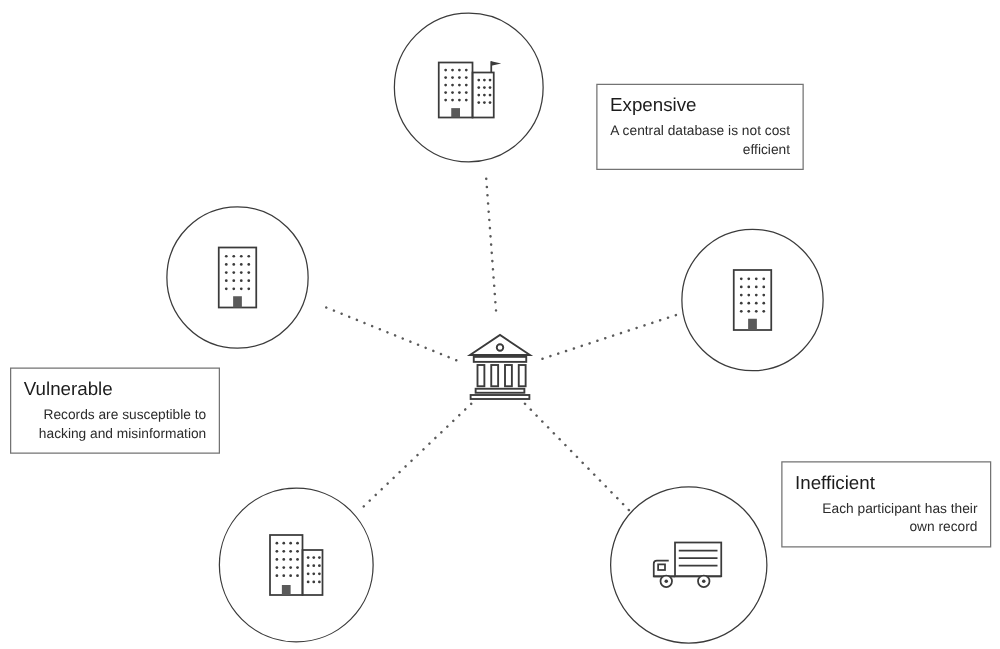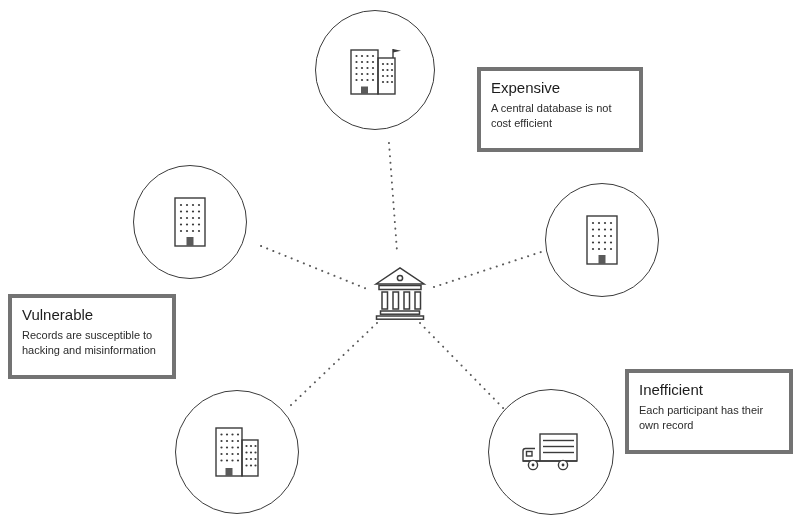--- a/index.html
+++ b/index.html
@@ -39,38 +39,39 @@
   .center-node {
     position: absolute;
     left: 371px; top: 261px;
     width: 58px; height: 62px;
     display: flex;
     align-items: center;
     justify-content: center;
   }
   .callout {
     position: absolute;
-    border: 4px solid #737373;
+    border: 1px solid #737373;
     background: #ffffff;
     box-sizing: border-box;
-    padding: 8px 10px 17px 10px;
+    padding: 8px 10px 7px 10px;
   }
   .callout-expensive   { left: 477px; top: 67px;  width: 166px; min-height: 66px; }
   .callout-vulnerable  { left: 8px;   top: 294px; width: 168px; min-height: 62px; }
   .callout-inefficient { left: 625px; top: 369px; width: 168px; min-height: 66px; }
   .callout-title {
     font-size: 15px;
     font-weight: 400;
     color: #1c1c1c;
     margin: 0 0 5px 0;
   }
   .callout-desc {
     font-size: 11px;
     line-height: 1.35;
     color: #2b2b2b;
+    text-align: right;
   }
   .icon-svg { display: block; }
 </style>
 </head>
 <body>
 
 <div class="stage">
 
   <svg class="connectors" viewBox="0 0 800 519" xmlns="http://www.w3.org/2000/svg">
     <g stroke="#5a5a5a" stroke-width="2" stroke-linecap="round" stroke-dasharray="0.1 6.5" fill="none">

